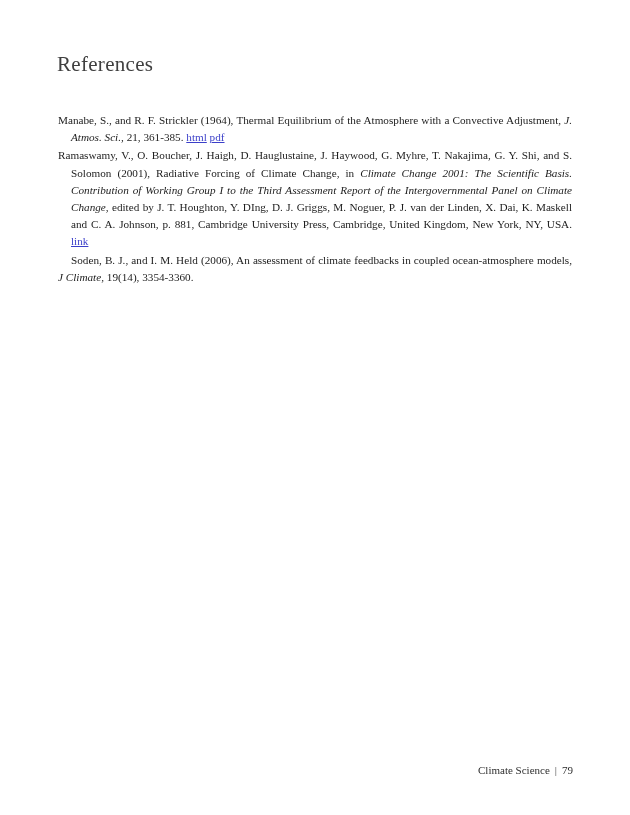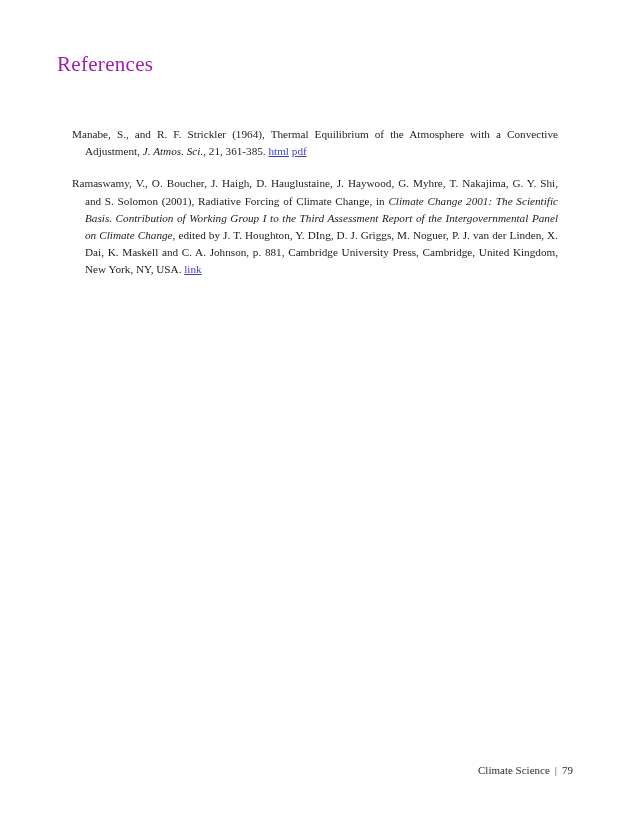--- a/index.html
+++ b/index.html
@@ -16,34 +16,34 @@
     overflow: hidden;
   }
   .title {
     position: absolute;
     left: 57px;
     top: 52px;
     margin: 0;
     font-size: 21px;
     font-weight: 400;
     letter-spacing: 0.3px;
-    color: #a21caf;
+    color: #404040;
   }
   .refs {
     position: absolute;
     left: 57px;
     top: 111px;
     width: 516px;
     font-size: 11.2px;
     line-height: 17.2px;
     color: #1c1c1c;
     text-align: justify;
   }
   .ref {
-    margin: 15px;
+    margin: 1px;
   }
   .ref.hanging {
     padding-left: 13px;
     text-indent: -13px;
   }
   .ref.indent-first {
     text-indent: 13px;
   }
   .it {
     font-style: italic;
@@ -69,19 +69,20 @@
 </head>
 <body>
 
 <div class="page">
 
   <h1 class="title">References</h1>
 
   <div class="refs">
       <p class="ref hanging"><span>Manabe, S., and R. F. Strickler (1964), Thermal Equilibrium of the Atmosphere with a Convective Adjustment, </span><span class="it">J. Atmos. Sci.,</span><span> 21, 361-385. </span><a class="lk" href="#">html</a><span> </span><a class="lk" href="#">pdf</a></p>
       <p class="ref hanging"><span>Ramaswamy, V., O. Boucher, J. Haigh, D. Hauglustaine, J. Haywood, G. Myhre, T. Nakajima, G. Y. Shi, and S. Solomon (2001), Radiative Forcing of Climate Change, in </span><span class="it">Climate Change 2001: The Scientific Basis. Contribution of Working Group I to the Third Assessment Report of the Intergovernmental Panel on Climate Change</span><span>, edited by J. T. Houghton, Y. DIng, D. J. Griggs, M. Noguer, P. J. van der Linden, X. Dai, K. Maskell and C. A. Johnson, p. 881, Cambridge University Press, Cambridge, United Kingdom, New York, NY, USA. </span><a class="lk" href="#">link</a></p>
+      <p class="ref indent-first"><span>Soden, B. J., and I. M. Held (2006), An assessment of climate feedbacks in coupled ocean-atmosphere models, </span><span class="it">J Climate</span><span>, 19(14), 3354-3360.</span></p>
     </div>
 
   <div class="footer">
     <span>Climate Science</span><span class="sep">|</span><span>79</span>
   </div>
 
 </div>
 
 </body></html>

